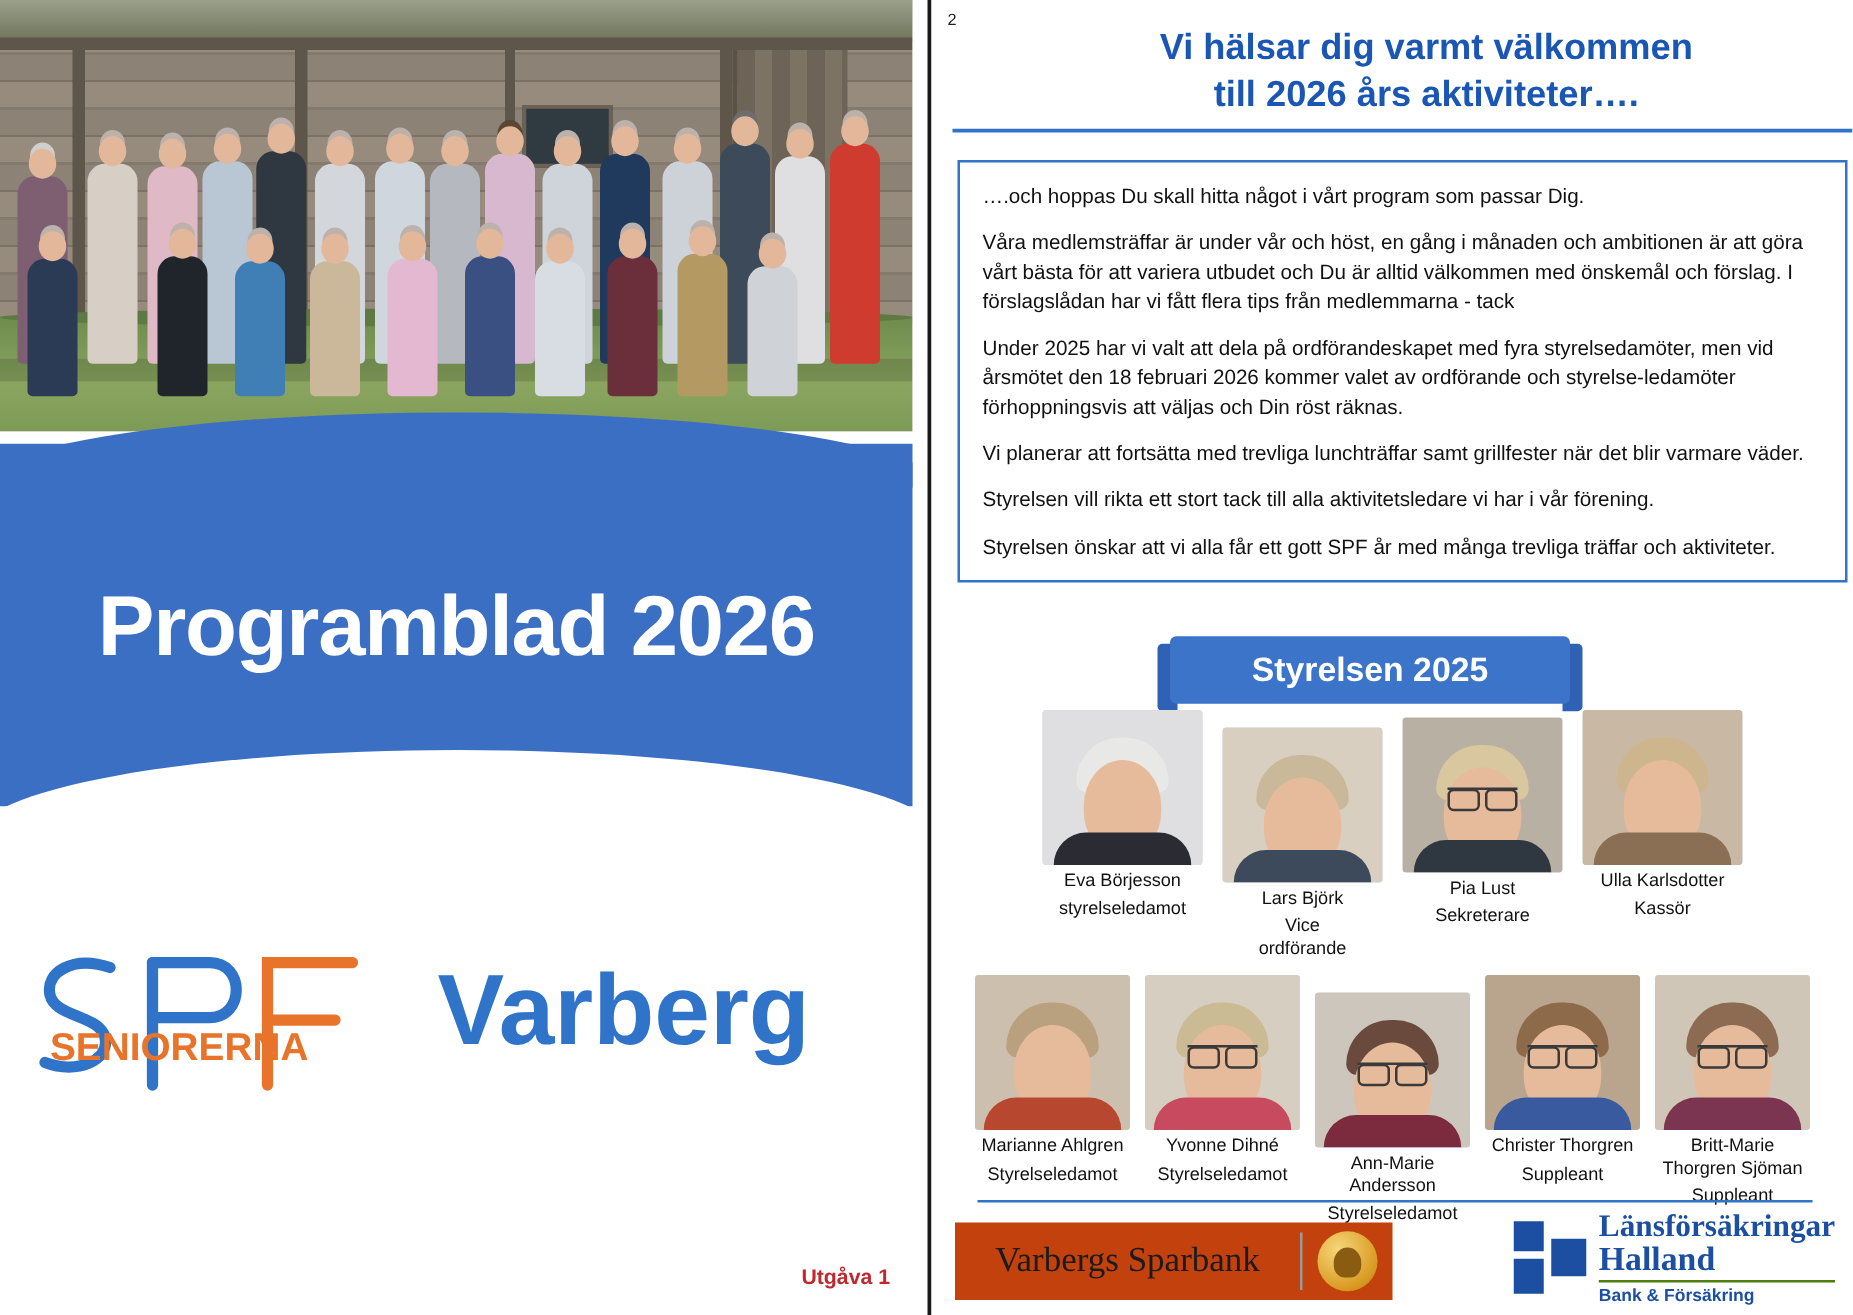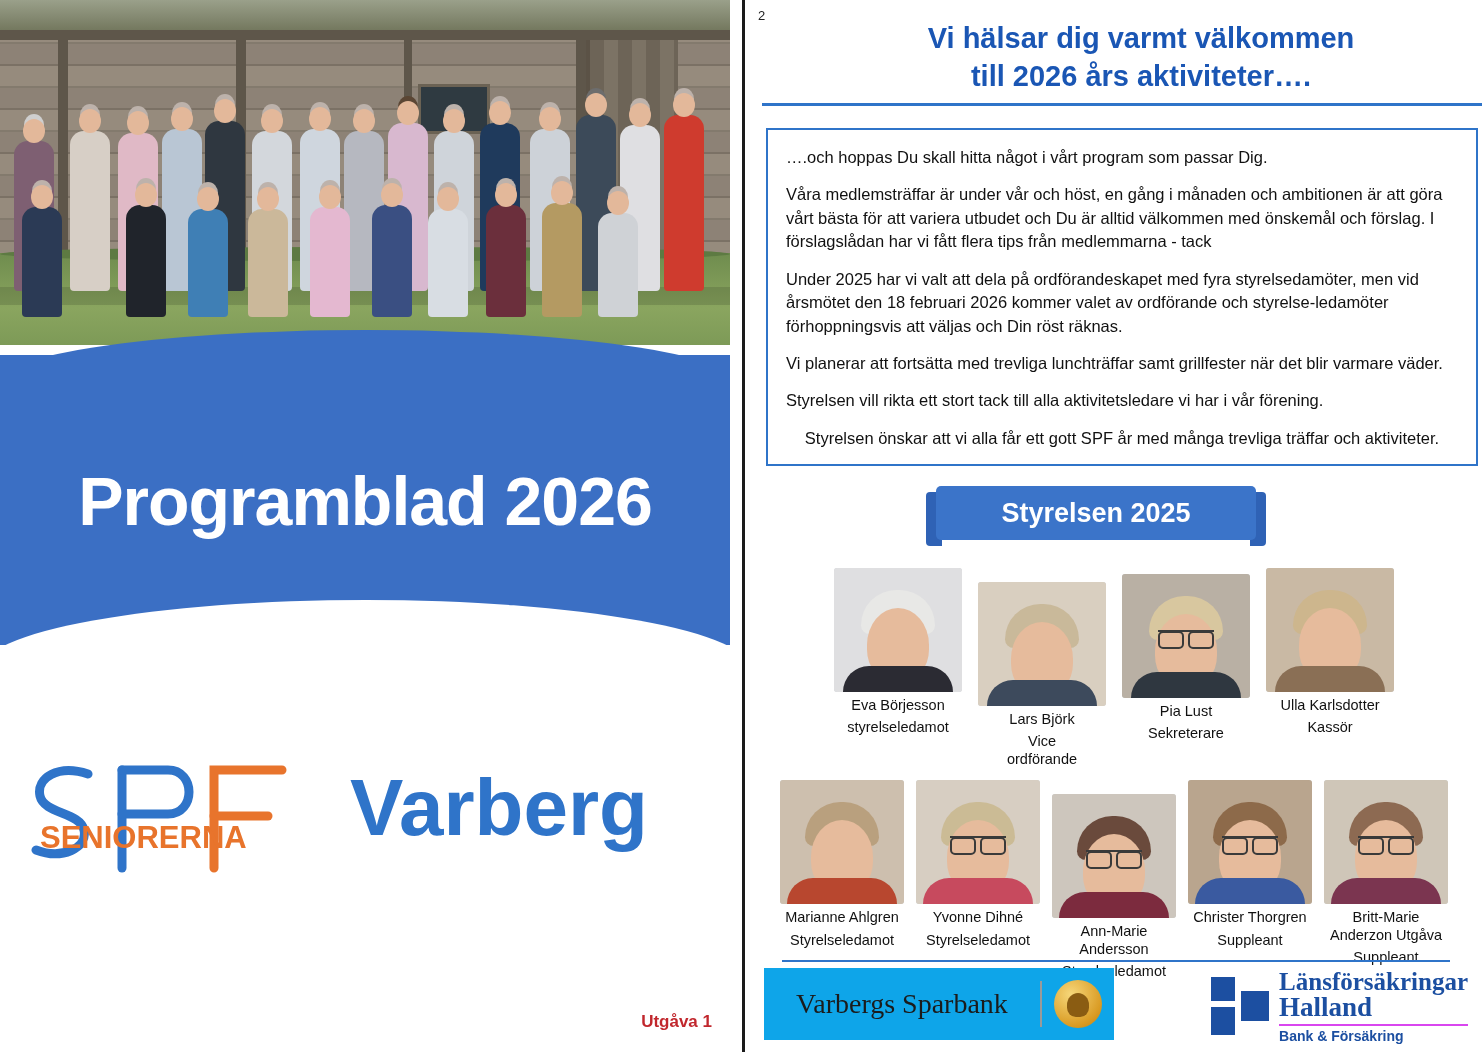--- a/index.html
+++ b/index.html
@@ -214,27 +214,27 @@
     top: 128px;
     width: 712px;
     border: 2px solid #2f74c9;
     box-sizing: border-box;
     padding: 16px 18px 14px 18px;
     font-size: 16.5px;
     color: #111;
     line-height: 1.42;
   }
   .textbox p { margin: 0 0 14px 0; }
-  .textbox p:last-child { margin-bottom: 0; text-align: center; }
+  .textbox p:last-child { margin-bottom: 0; }
 
   
   .ribbon-wrap {
     position: absolute;
     left: 180px;
-    top: 486px;
+    top: 509px;
     width: 340px;
     height: 62px;
   }
   .ribbon-tail-l, .ribbon-tail-r {
     position: absolute;
     top: 6px;
     width: 16px; height: 54px;
     background: #2f62b5;
   }
   .ribbon-tail-l { left: 0; border-radius: 4px 0 0 4px; }
@@ -338,22 +338,22 @@
     height: 2px;
     background: #2f74c9;
   }
 
   
   .sponsor-sparbank {
     position: absolute;
     left: 18px;
     bottom: 12px;
     width: 350px;
-    height: 72px;
-    background: #0ea5e9;
+    height: 62px;
+    background: #c2410c;
     display: flex;
     align-items: center;
   }
   .sponsor-sparbank .name {
     flex: 1;
     text-align: center;
     font-family: "Liberation Serif", serif;
     font-size: 28px;
     color: #1b1b1b;
   }
@@ -406,21 +406,21 @@
     font-family: "Liberation Serif", serif;
     font-size: 27px;
     color: #1c4fa1;
     font-weight: bold;
     line-height: 1.02;
   }
   .lf-text .t3 {
     font-size: 14px;
     color: #1c4fa1;
     font-weight: bold;
-    border-top: 2px solid #d946ef;
+    border-top: 2px solid #4d7c0f;
     padding-top: 2px;
     margin-top: 2px;
   }
 </style>
 </head>
 <body>
 
 <div class="page">
 
   <div class="cover">
@@ -666,21 +666,21 @@
         </div>
 
         <div class="member" style="width:124px">
           <div class="photo" style="width:124px">
             <div class="bg" style="background:#cfc6b8"></div>
             <div class="hair" style="background:#8d6a52"></div>
             <div class="face"></div>
             <div class="glasses"></div>
             <div class="body" style="background:#7b3550"></div>
           </div>
-          <div class="caption">Britt-Marie Anderzon Utgåva</div>
+          <div class="caption">Britt-Marie Thorgren Sjöman</div>
           <div class="caption">Suppleant</div>
         </div>
       </div>
     </div>
 
     <div class="board-rule"></div>
 
     <div class="sponsor-sparbank">
       <div class="name">Varbergs Sparbank</div>
       <div class="divider"></div>

